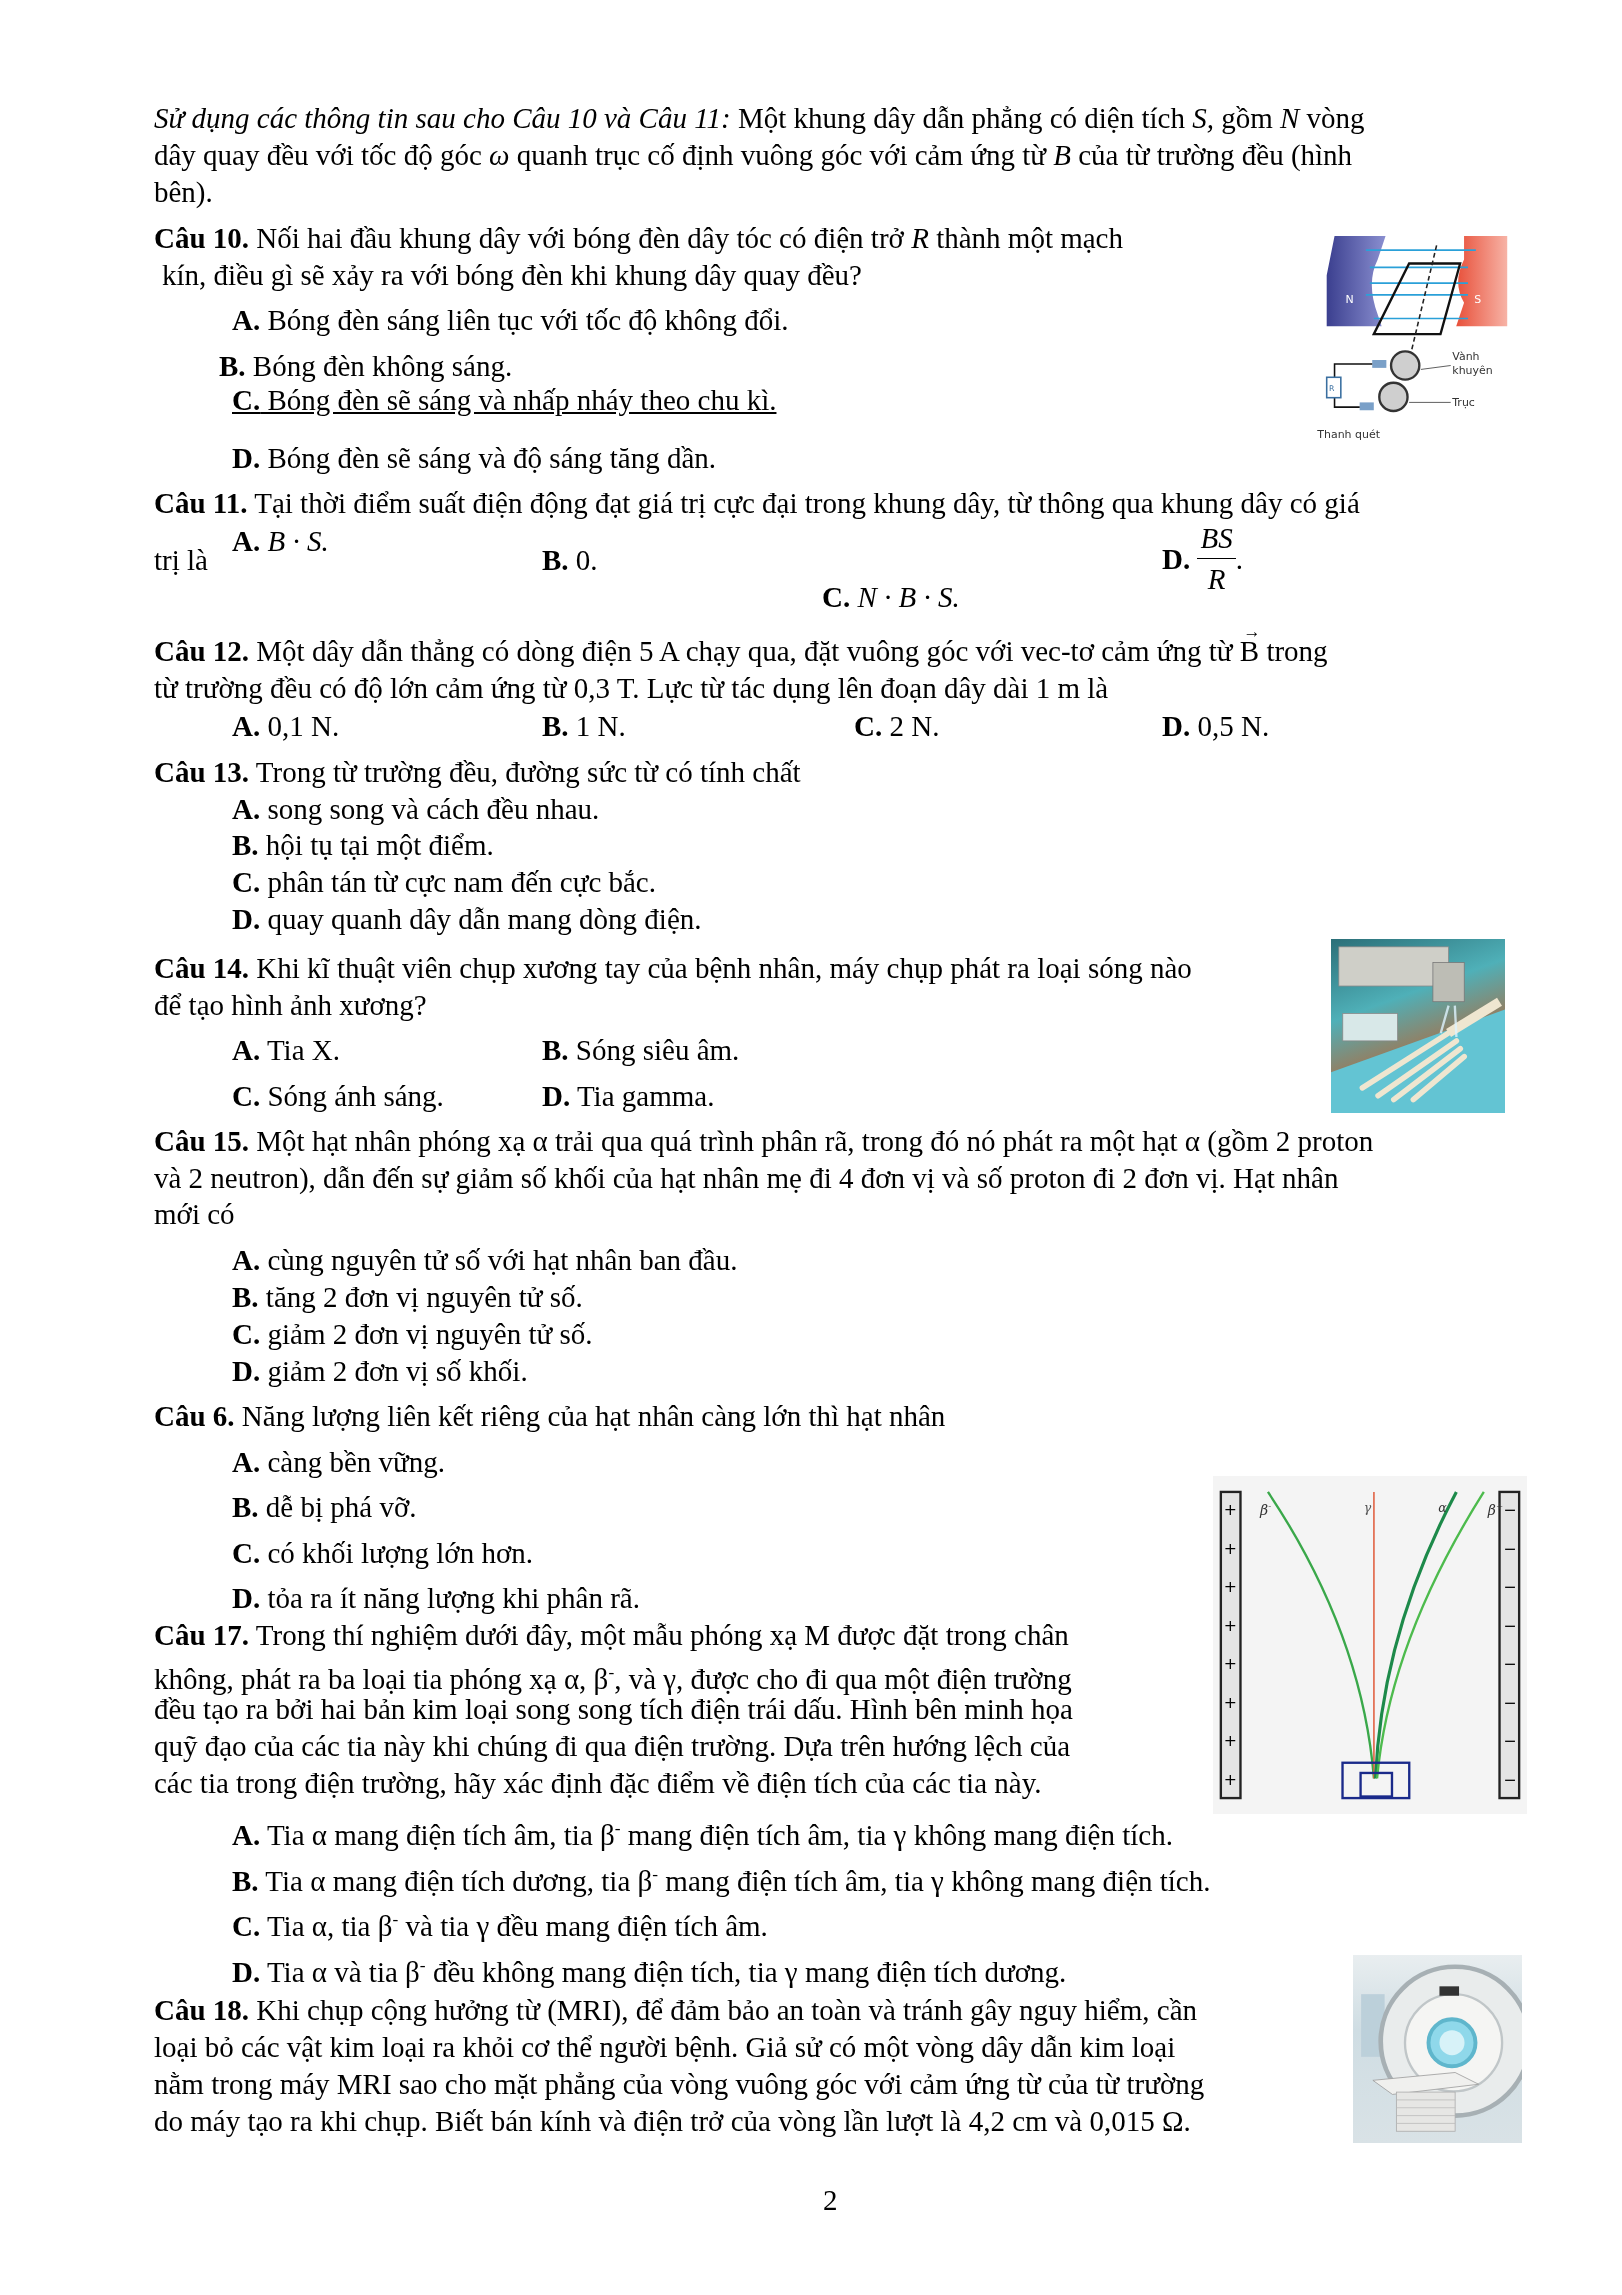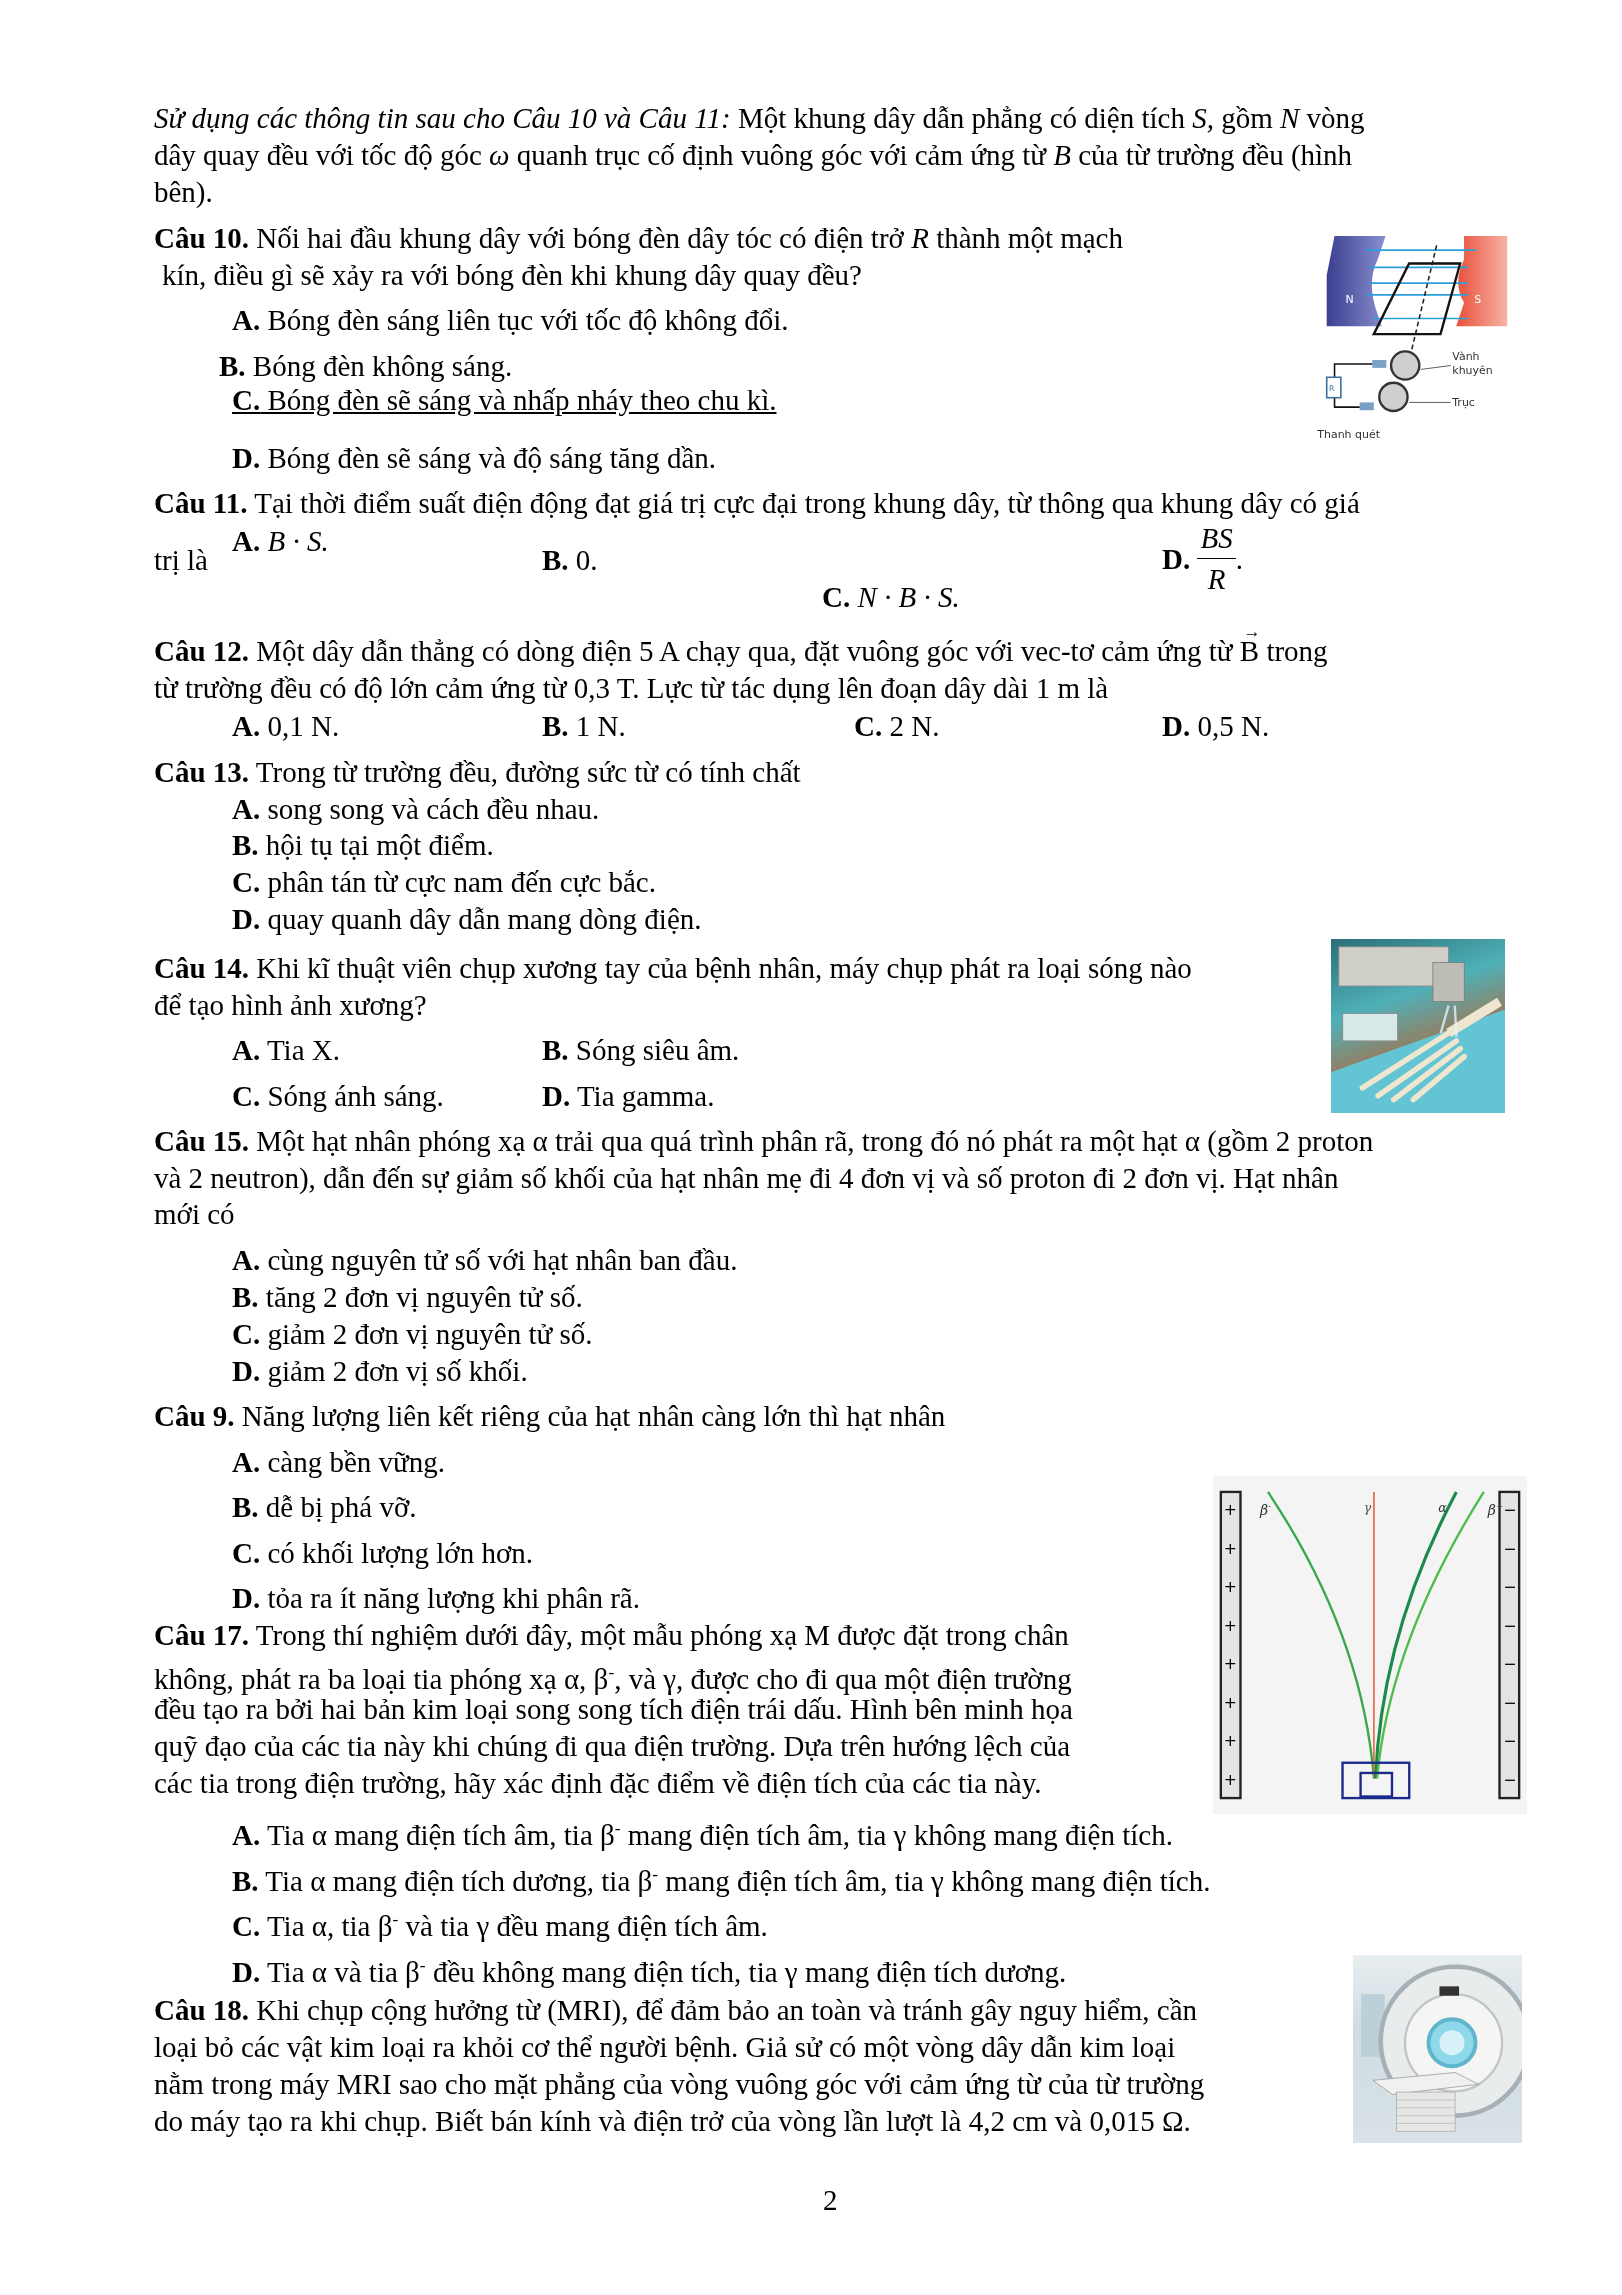--- a/index.html
+++ b/index.html
@@ -125,21 +125,21 @@
 </div>
 
 <div class="line" style="left:154px;top:1123px;"><span class="b">Câu 15.</span><span> Một hạt nhân phóng xạ α trải qua quá trình phân rã, trong đó nó phát ra một hạt α (gồm 2 proton</span></div>
 <div class="line" style="left:154px;top:1160px;">và 2 neutron), dẫn đến sự giảm số khối của hạt nhân mẹ đi 4 đơn vị và số proton đi 2 đơn vị. Hạt nhân</div>
 <div class="line" style="left:154px;top:1196px;">mới có</div>
 <div class="line" style="left:232px;top:1242px;"><span class="b">A.</span><span> cùng nguyên tử số với hạt nhân ban đầu.</span></div>
 <div class="line" style="left:232px;top:1279px;"><span class="b">B.</span><span> tăng 2 đơn vị nguyên tử số.</span></div>
 <div class="line" style="left:232px;top:1316px;"><span class="b">C.</span><span> giảm 2 đơn vị nguyên tử số.</span></div>
 <div class="line" style="left:232px;top:1353px;"><span class="b">D.</span><span> giảm 2 đơn vị số khối.</span></div>
 
-<div class="line" style="left:154px;top:1398px;"><span class="b">Câu 9.</span><span> Năng lượng liên kết riêng của hạt nhân càng lớn thì hạt nhân</span></div>
+<div class="line" style="left:154px;top:1398px;"><span class="b">Câu 6.</span><span> Năng lượng liên kết riêng của hạt nhân càng lớn thì hạt nhân</span></div>
 <div class="line" style="left:232px;top:1444px;"><span class="b">A.</span><span> càng bền vững.</span></div>
 <div class="line" style="left:232px;top:1489px;"><span class="b">B.</span><span> dễ bị phá vỡ.</span></div>
 <div class="line" style="left:232px;top:1535px;"><span class="b">C.</span><span> có khối lượng lớn hơn.</span></div>
 <div class="line" style="left:232px;top:1580px;"><span class="b">D.</span><span> tỏa ra ít năng lượng khi phân rã.</span></div>
 
 <div class="fig" style="left:1213px;top:1476px;width:314px;height:338px;background:#f4f4f4;">
   <svg width="314" height="338" viewBox="0 0 400 430" style="font-size:37px">
     <rect x="10" y="20" width="25" height="390" fill="#e4e4e4" stroke="#222" stroke-width="3"></rect>
     <rect x="365" y="20" width="25" height="390" fill="#e4e4e4" stroke="#222" stroke-width="3"></rect>
     <g id="plusMarks" font-size="20" font-family="DejaVu Sans, sans-serif" text-anchor="middle">

